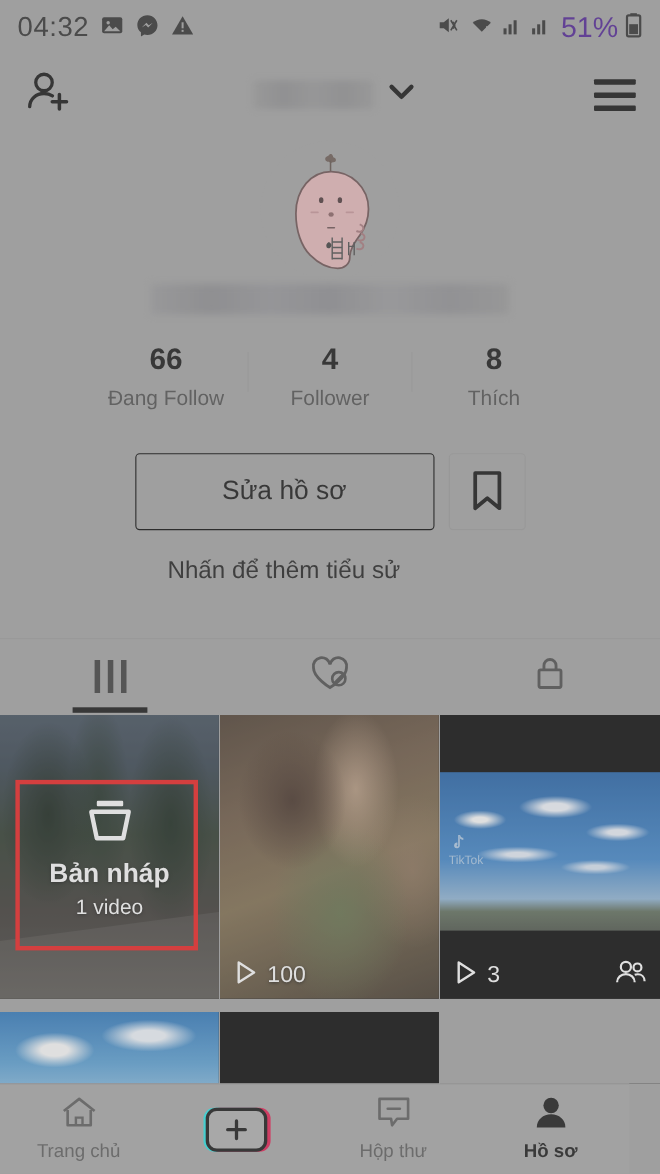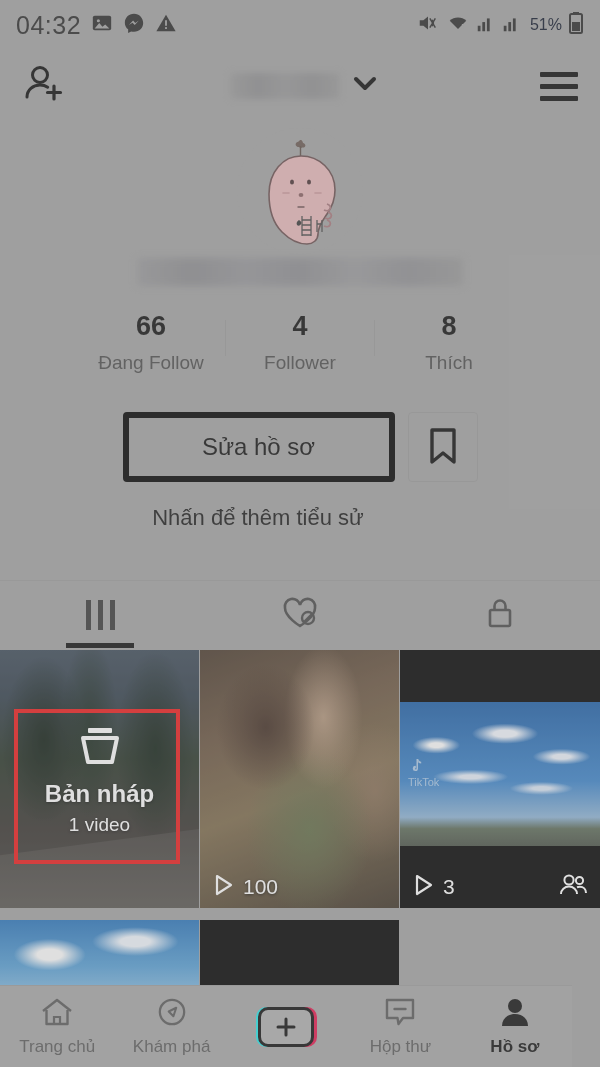--- a/index.html
+++ b/index.html
@@ -18,21 +18,21 @@
 
   
   .statusbar {
     position: absolute; top: 0; left: 0; width: 600px; height: 50px;
     display: flex; align-items: center; justify-content: space-between;
     padding: 0 16px;
   }
   .sb-left { display: flex; align-items: center; gap: 10px; }
   .sb-right { display: flex; align-items: center; gap: 6px; }
   .sb-time { font-size: 25px; color: #2b2b2b; letter-spacing: .5px; }
-  .sb-pct { font-size: 16px; color: #0f172a; margin-left: 2px; }
+  .sb-pct { font-size: 26px; color: #4c1d95; margin-left: 2px; }
   .ico { display: inline-block; }
 
   
   .topnav {
     position: absolute; top: 50px; left: 0; width: 600px; height: 72px;
     display: flex; align-items: center; justify-content: space-between;
     padding: 0 22px;
   }
   .nav-center { display: flex; align-items: center; gap: 12px; }
   .blurbar {
@@ -69,21 +69,21 @@
   .stat-num { font-size: 27px; font-weight: bold; color: #111; line-height: 1.25; }
   .stat-lbl { font-size: 19px; color: #4d4d4d; margin-top: 8px; }
   .stat-div { width: 1px; background: #9a9a9a; margin: 10px 0 18px; }
 
   
   .actions {
     position: absolute; top: 412px; left: 0; width: 600px;
     display: flex; align-items: center; justify-content: center; gap: 13px;
   }
   .btn-edit {
-    width: 272px; height: 70px; border: 6px solid #000000; border-radius: 4px;
+    width: 272px; height: 70px; border: 1px solid #000000; border-radius: 4px;
     background: transparent; color: #111; font-size: 24px;
     display: flex; align-items: center; justify-content: center;
     font-family: "Liberation Sans", sans-serif;
   }
   .btn-bookmark {
     width: 70px; height: 70px; border: 1px solid #9a9a9a; border-radius: 4px;
     background: transparent; display: flex; align-items: center; justify-content: center;
   }
   .bio {
     position: absolute; top: 505px; left: 0; width: 504px; text-align: center;
@@ -463,29 +463,20 @@
       <span class="ico">
         <svg width="34" height="30" viewBox="0 0 34 30">
           <path d="M3 14L17 3l14 11" fill="none" stroke="#5b5b5b" stroke-width="2.4" stroke-linejoin="round"></path>
           <path d="M6.5 13v14h21V13" fill="none" stroke="#5b5b5b" stroke-width="2.4" stroke-linejoin="round"></path>
           <path d="M14 27v-7h6v7" fill="none" stroke="#5b5b5b" stroke-width="2.2"></path>
         </svg>
       </span>
       <span class="bn-label">Trang chủ</span>
     </div>
 
-    <div class="bn-item">
-      <span class="ico">
-        <svg width="32" height="30" viewBox="0 0 32 32">
-          <circle cx="16" cy="16" r="13" fill="none" stroke="#5b5b5b" stroke-width="2.4"></circle>
-          <path d="M20.5 11.5l-3 9-5-5z" fill="none" stroke="#5b5b5b" stroke-width="2.2" stroke-linejoin="round"></path>
-        </svg>
-      </span>
-      <span class="bn-label">Khám phá</span>
-    </div>
 
     <div class="bn-item">
       <span class="create-btn">
         <span class="lyr create-cyan"></span>
         <span class="lyr create-pink"></span>
         <span class="lyr create-main">
           <svg width="22" height="22" viewBox="0 0 22 22">
             <path d="M11 3v16M3 11h16" stroke="#111" stroke-width="3" stroke-linecap="round"></path>
           </svg>
         </span>

